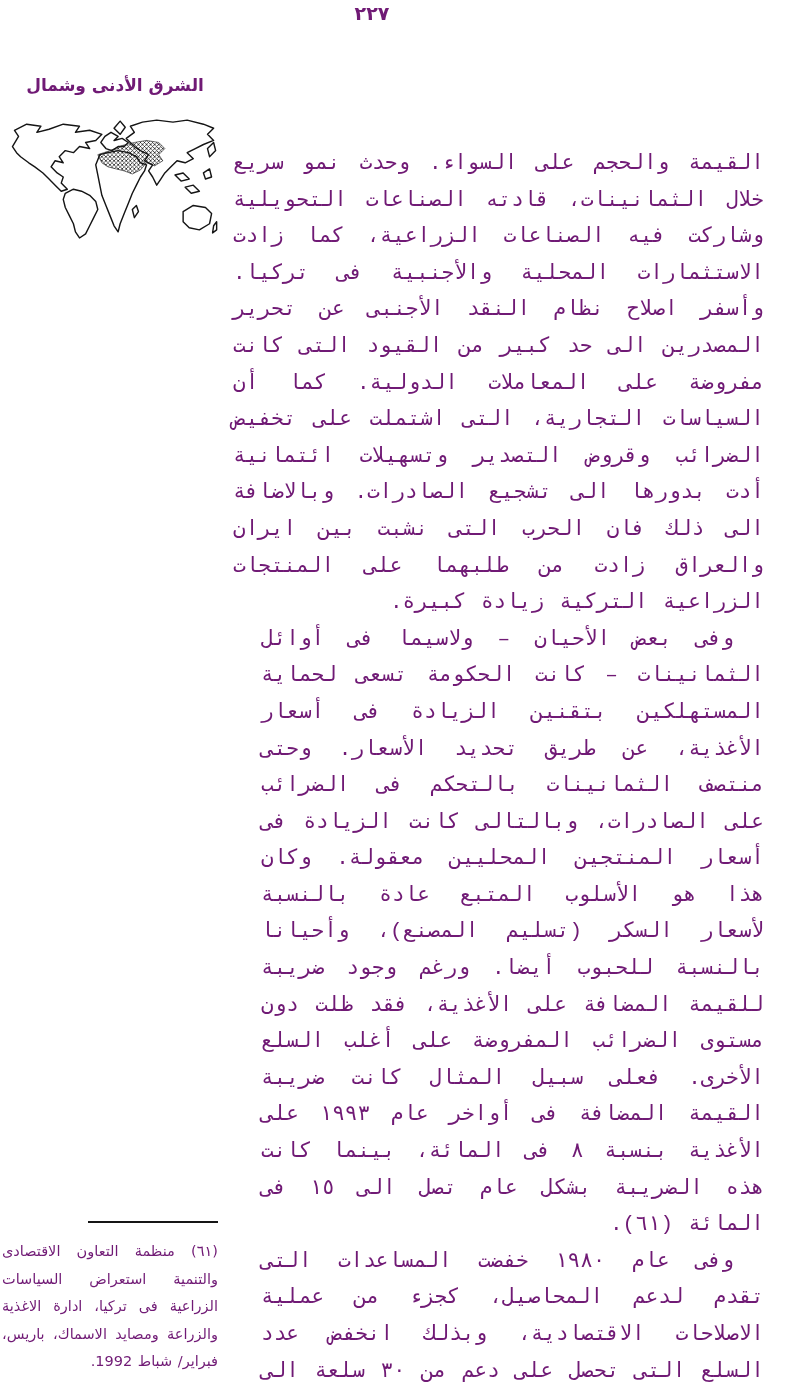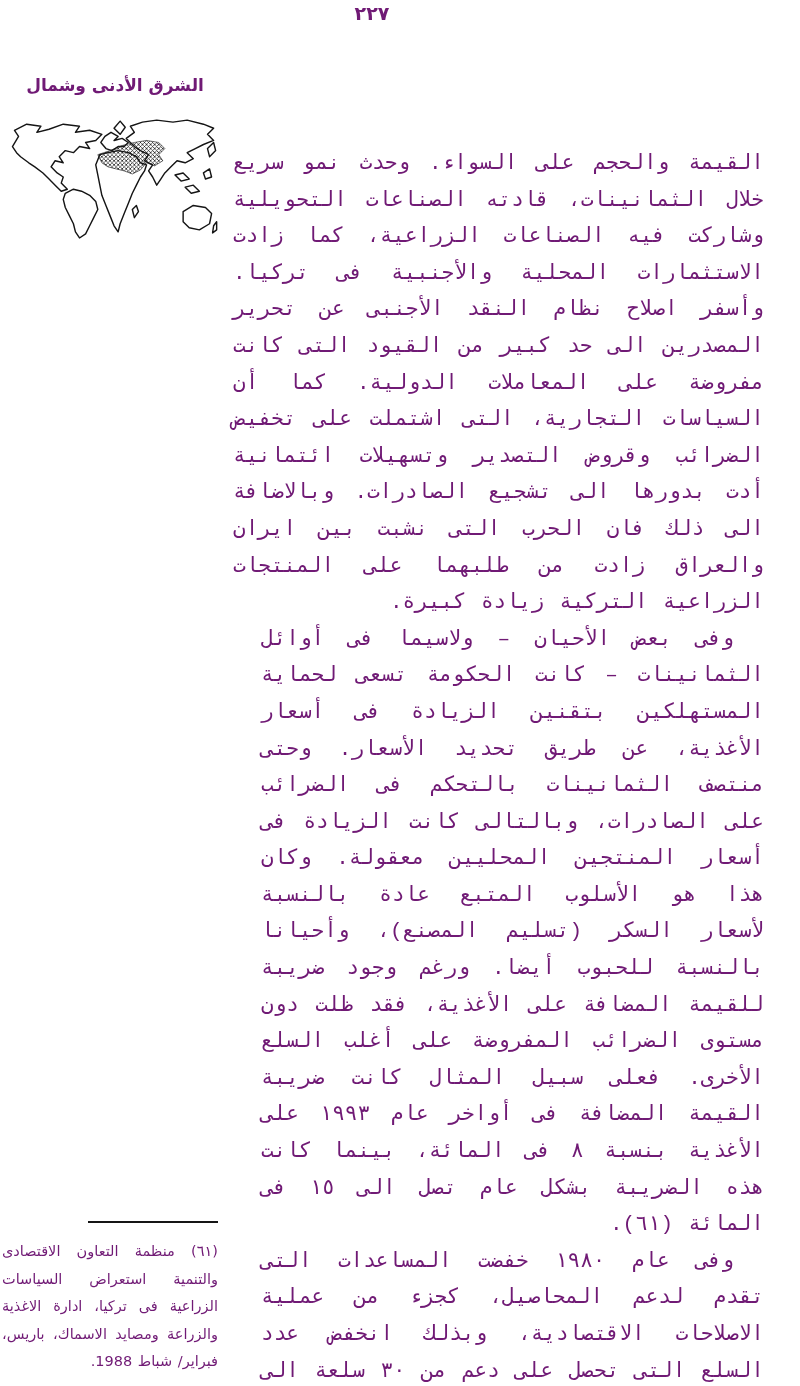--- a/index.html
+++ b/index.html
@@ -112,15 +112,15 @@
     </div>
   </div>
 
   <div class="main-text">
     <p>القيمة والحجم على السواء. وحدث نمو سريع خلال الثمانينات، قادته الصناعات التحويلية وشاركت فيه الصناعات الزراعية، كما زادت الاستثمارات المحلية والأجنبية فى تركيا. وأسفر اصلاح نظام النقد الأجنبى عن تحرير المصدرين الى حد كبير من القيود التى كانت مفروضة على المعاملات الدولية. كما أن السياسات التجارية، التى اشتملت على تخفيض الضرائب وقروض التصدير وتسهيلات ائتمانية أدت بدورها الى تشجيع الصادرات. وبالاضافة الى ذلك فان الحرب التى نشبت بين ايران والعراق زادت من طلبهما على المنتجات الزراعية التركية زيادة كبيرة.</p>
     <p class="indent">وفى بعض الأحيان – ولاسيما فى أوائل الثمانينات – كانت الحكومة تسعى لحماية المستهلكين بتقنين الزيادة فى أسعار الأغذية، عن طريق تحديد الأسعار. وحتى منتصف الثمانينات بالتحكم فى الضرائب على الصادرات، وبالتالى كانت الزيادة فى أسعار المنتجين المحليين معقولة. وكان هذا هو الأسلوب المتبع عادة بالنسبة لأسعار السكر (تسليم المصنع)، وأحيانا بالنسبة للحبوب أيضا. ورغم وجود ضريبة للقيمة المضافة على الأغذية، فقد ظلت دون مستوى الضرائب المفروضة على أغلب السلع الأخرى. فعلى سبيل المثال كانت ضريبة القيمة المضافة فى أواخر عام ١٩٩٣ على الأغذية بنسبة ٨ فى المائة، بينما كانت هذه الضريبة بشكل عام تصل الى ١٥ فى المائة (٦١).</p>
     <p class="indent">وفى عام ١٩٨٠ خفضت المساعدات التى تقدم لدعم المحاصيل، كجزء من عملية الاصلاحات الاقتصادية، وبذلك انخفض عدد السلع التى تحصل على دعم من ٣٠ سلعة الى ١٧ سلعة فقط. وخلال السنوات التالية انخفض نصيب المشتريات المدعومة من مجموع الناتج القومى الاجمالى الزراعى، وانخفض عدد المحاصيل المدعومة الى ١١ محصولا فقط فى عام ١٩٩٠. ولكن هذا العدد عاود ارتفاعه فى أوائل التسعينات بسبب البرنامج الحكومى لتحسين أحوال الزراعة وتحسين المستوى الاجتماعى للمزارعين وسكان الريف. وكان الهدف من البرنامج هو تخفيض البطالة فى الريف وتحسين طاقات البحوث والارشاد بتنظيم الصناعات الريفية. وفى عام ١٩٩٢، زاد دعم المستلزمات الزراعية بحيث أصبحت أسعار</p>
   </div>
 
   <div class="footnote-rule"></div>
-  <div class="footnote">(٦١) منظمة التعاون الاقتصادى والتنمية استعراض السياسات الزراعية فى تركيا، ادارة الاغذية والزراعة ومصايد الاسماك، باريس، فبراير/ شباط 1988.</div>
+  <div class="footnote">(٦١) منظمة التعاون الاقتصادى والتنمية استعراض السياسات الزراعية فى تركيا، ادارة الاغذية والزراعة ومصايد الاسماك، باريس، فبراير/ شباط 1992.</div>
 
 </div>
 
 </body></html>

